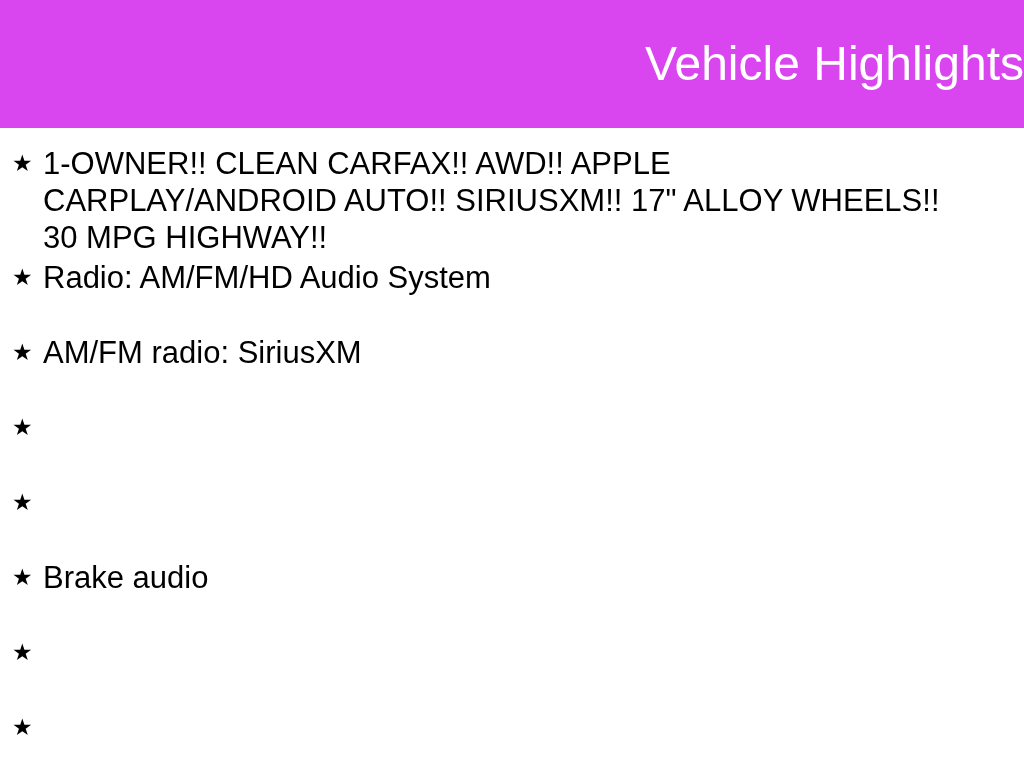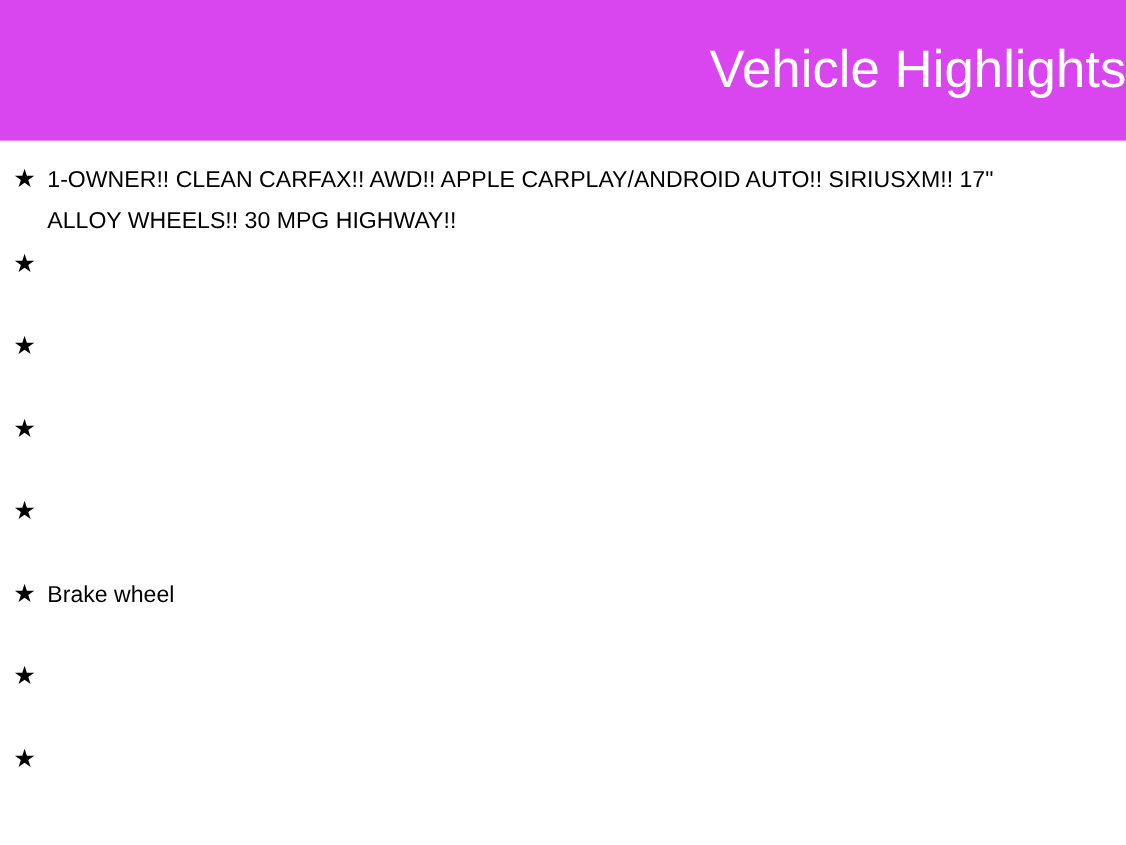--- a/index.html
+++ b/index.html
@@ -80,21 +80,21 @@
     font-size: 23px;
     line-height: 42px;
     text-align: left;
     user-select: none;
   }
 
   .highlight-text {
     flex: 1 1 auto;
     color: #000000;
     font-family: "Liberation Sans", sans-serif;
-    font-size: 21px;
+    font-size: 31px;
     font-weight: 400;
     line-height: 37px;
     padding-top: 3px;
     word-break: normal;
   }
 </style>
 </head>
 <body>
 
 <div class="slide">
@@ -105,33 +105,35 @@
 
   <div class="highlights-body">
     <ul class="highlights-list" id="highlights-list">
 
     <li class="highlight-item">
           <span class="bullet-star">★</span>
           <span class="highlight-text">1-OWNER!! CLEAN CARFAX!! AWD!! APPLE CARPLAY/ANDROID AUTO!! SIRIUSXM!! 17" ALLOY WHEELS!! 30 MPG HIGHWAY!!</span>
         </li>
         <li class="highlight-item">
           <span class="bullet-star">★</span>
+          <span class="highlight-text">Radio: AM/FM/HD Audio System</span>
+        </li>
+        <li class="highlight-item">
+          <span class="bullet-star">★</span>
+          <span class="highlight-text">AM/FM radio: SiriusXM</span>
         </li>
         <li class="highlight-item">
           <span class="bullet-star">★</span>
         </li>
         <li class="highlight-item">
           <span class="bullet-star">★</span>
         </li>
         <li class="highlight-item">
           <span class="bullet-star">★</span>
-        </li>
-        <li class="highlight-item">
-          <span class="bullet-star">★</span>
-          <span class="highlight-text">Brake wheel</span>
+          <span class="highlight-text">Brake audio</span>
         </li>
         <li class="highlight-item">
           <span class="bullet-star">★</span>
         </li>
         <li class="highlight-item">
           <span class="bullet-star">★</span>
         </li>
       </ul>
   </div>
 

